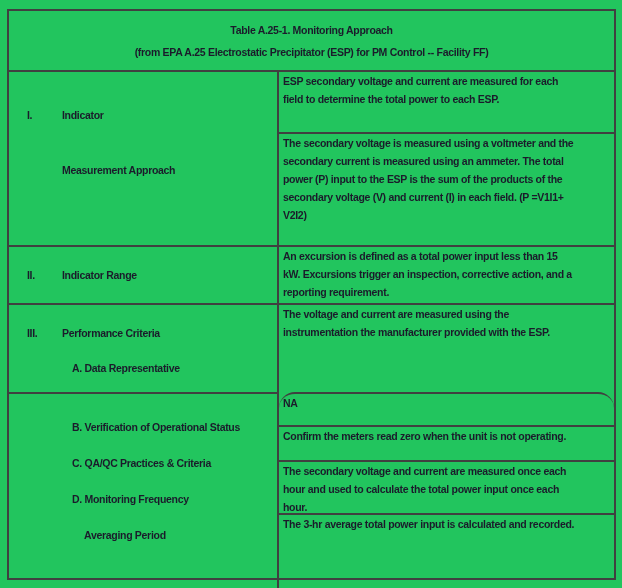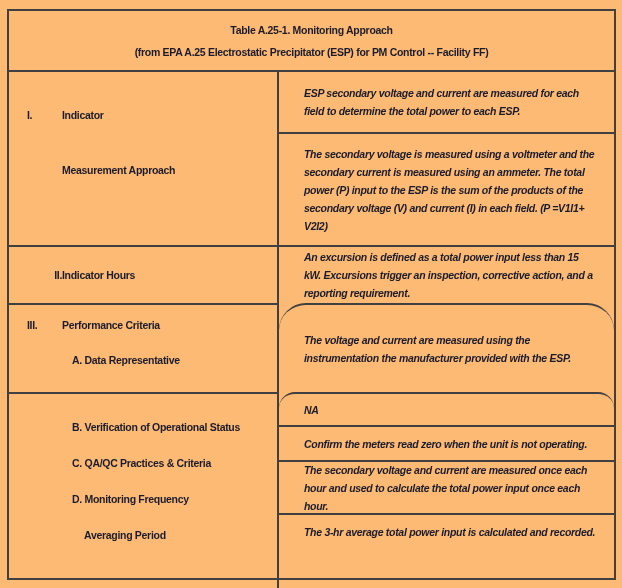--- a/index.html
+++ b/index.html
@@ -4,21 +4,21 @@
 <style>
   html, body {
     margin: 0;
     padding: 0;
     background: #ffffff;
   }
   .page {
     position: relative;
     width: 622px;
     height: 588px;
-    background: #fdba74;
+    background: #22c55e;
     font-family: "Liberation Sans", sans-serif;
     font-weight: 700;
     font-size: 10.5px;
     letter-spacing: -0.3px;
     color: #1b1b2b;
   }
   .tbl {
     position: absolute;
     left: 7px;
     top: 9px;
@@ -44,30 +44,30 @@
     display: flex;
     flex-direction: column;
     justify-content: center;
     align-items: center;
     text-align: center;
     gap: 4px;
     line-height: 18px;
   }
 
   .left  { grid-column: 1; line-height: 18px; }
-  .right { grid-column: 2; display: flex; align-items: center; padding-left: 25px; font-style: italic; }
+  .right { grid-column: 2; display: flex; align-items: flex-start; padding-left: 4px; }
   .txt   { white-space: pre; line-height: 18px; }
 
   .c-left1 { grid-row: 2 / 4; padding-top: 34px; }
   .c-r1a   { grid-row: 2; }
   .c-r1b   { grid-row: 3; }
-  .c-left2 { grid-row: 4; display: flex; align-items: center; text-align: right; }
+  .c-left2 { grid-row: 4; display: flex; align-items: center; }
   .c-r2    { grid-row: 4; }
-  .c-left3 { grid-row: 5; padding-top: 11px; }
-  .c-r3    { grid-row: 5; border-radius: 27px; }
+  .c-left3 { grid-row: 5; padding-top: 19px; }
+  .c-r3    { grid-row: 5; }
   .c-left4 { grid-row: 6 / 11; padding-top: 24px; display: flex; flex-direction: column; gap: 18px; }
   .c-r4a   { grid-row: 6; border-radius: 16px; }
   .c-r4b   { grid-row: 7; }
   .c-r4c   { grid-row: 8; }
   .c-r4d   { grid-row: 9; }
   .c-r4e   { grid-row: 10; margin-top: 48px; }
 
   .num-row { display: flex; padding-left: 18px; }
   .numeral { width: 35px; flex: 0 0 35px; }
   .sub1 { margin-top: 37px; margin-left: 53px; }
@@ -101,21 +101,21 @@
       <div class="txt">The secondary voltage is measured using a voltmeter and the
 secondary current is measured using an ammeter. The total
 power (P) input to the ESP is the sum of the products of the
 secondary voltage (V) and current (I) in each field. (P =V1I1+
 V2I2)</div>
     </div>
 
     <div class="cell left bt br c-left2">
       <div class="num-row">
         <span class="numeral">II.</span>
-        <span>Indicator Hours</span>
+        <span>Indicator Range</span>
       </div>
     </div>
     <div class="cell right bt c-r2">
       <div class="txt">An excursion is defined as a total power input less than 15
 kW. Excursions trigger an inspection, corrective action, and a
 reporting requirement.</div>
     </div>
 
     <div class="cell left bt br c-left3">
       <div class="num-row">

